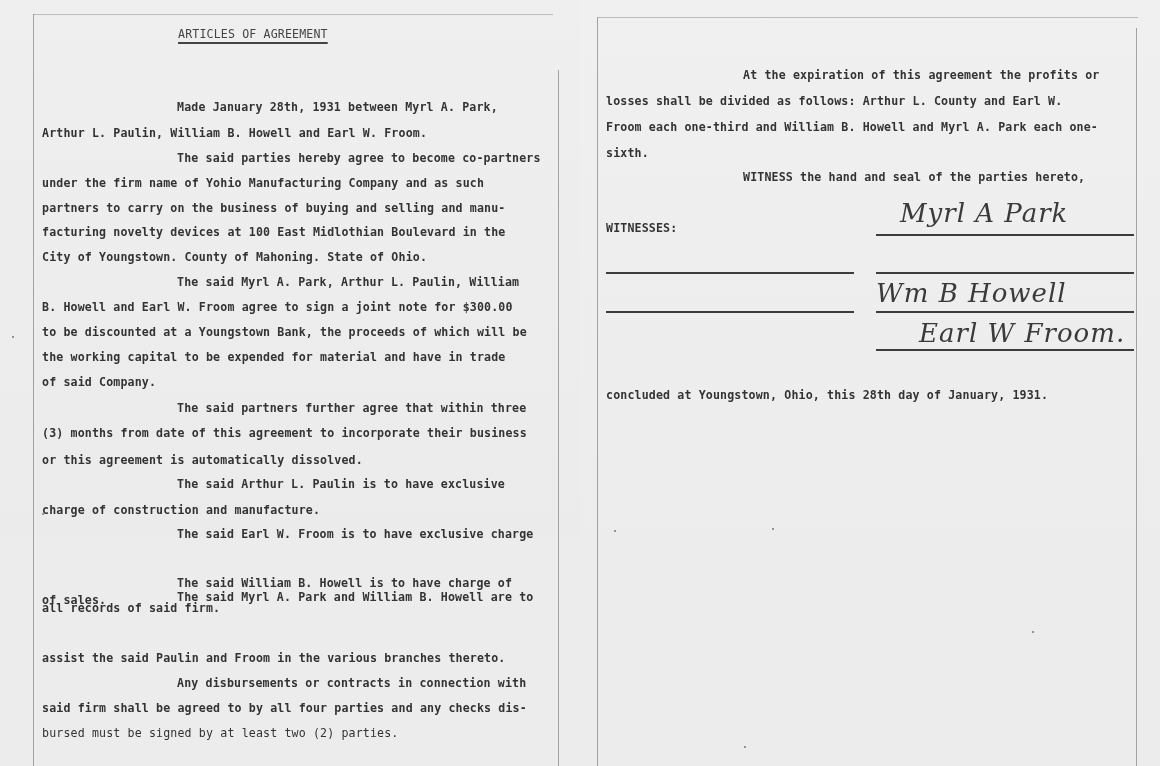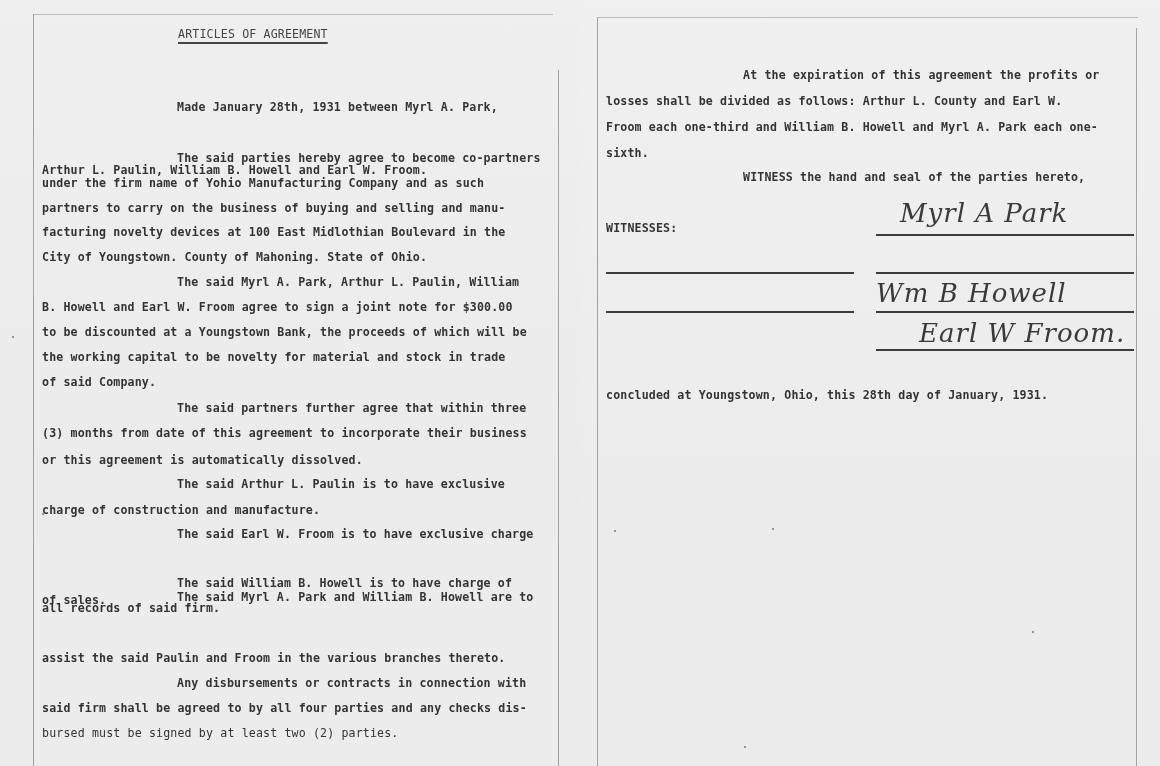--- a/index.html
+++ b/index.html
@@ -34,30 +34,30 @@
 <body>
 
 <div class="page" id="page-left">
   <div class="hedge" style="left:33px;top:14px;width:520px;"></div>
   <div class="vline" style="left:33px;top:14px;height:752px;"></div>
   <div class="vline" style="left:558px;top:70px;height:696px;"></div>
 
   <div class="typed title" style="left:178px;top:27px;">ARTICLES OF AGREEMENT</div>
 
   <div class="typed" style="left:177px;top:100px;">Made January 28th, 1931 between Myrl A. Park,</div>
-  <div class="typed" style="left:42px;top:126px;margin-top:37px;">Arthur L. Paulin, William B. Howell and Earl W. Froom.</div>
+  <div class="typed" style="left:42px;top:126px;">Arthur L. Paulin, William B. Howell and Earl W. Froom.</div>
   <div class="typed" style="left:177px;top:151px;">The said parties hereby agree to become co-partners</div>
   <div class="typed" style="left:42px;top:176px;">under the firm name of Yohio Manufacturing Company and as such</div>
   <div class="typed" style="left:42px;top:201px;">partners to carry on the business of buying and selling and manu-</div>
   <div class="typed" style="left:42px;top:225px;">facturing novelty devices at 100 East Midlothian Boulevard in the</div>
   <div class="typed" style="left:42px;top:250px;">City of Youngstown. County of Mahoning. State of Ohio.</div>
   <div class="typed" style="left:177px;top:275px;">The said Myrl A. Park, Arthur L. Paulin, William</div>
   <div class="typed" style="left:42px;top:300px;">B. Howell and Earl W. Froom agree to sign a joint note for $300.00</div>
   <div class="typed" style="left:42px;top:325px;">to be discounted at a Youngstown Bank, the proceeds of which will be</div>
-  <div class="typed" style="left:42px;top:350px;">the working capital to be novelty for material and stock in trade</div>
+  <div class="typed" style="left:42px;top:350px;">the working capital to be expended for material and have in trade</div>
   <div class="typed" style="left:42px;top:375px;">of said Company.</div>
   <div class="typed" style="left:177px;top:401px;">The said partners further agree that within three</div>
   <div class="typed" style="left:42px;top:426px;">(3) months from date of this agreement to incorporate their business</div>
   <div class="typed" style="left:42px;top:453px;">or this agreement is automatically dissolved.</div>
   <div class="typed" style="left:177px;top:477px;">The said Arthur L. Paulin is to have exclusive</div>
   <div class="typed" style="left:42px;top:503px;">charge of construction and manufacture.</div>
   <div class="typed" style="left:177px;top:527px;">The said Earl W. Froom is to have exclusive charge</div>
   <div class="typed" style="left:42px;top:552px;margin-top:41px;">of sales.</div>
   <div class="typed" style="left:177px;top:576px;">The said William B. Howell is to have charge of</div>
   <div class="typed" style="left:42px;top:601px;">all records of said firm.</div>

